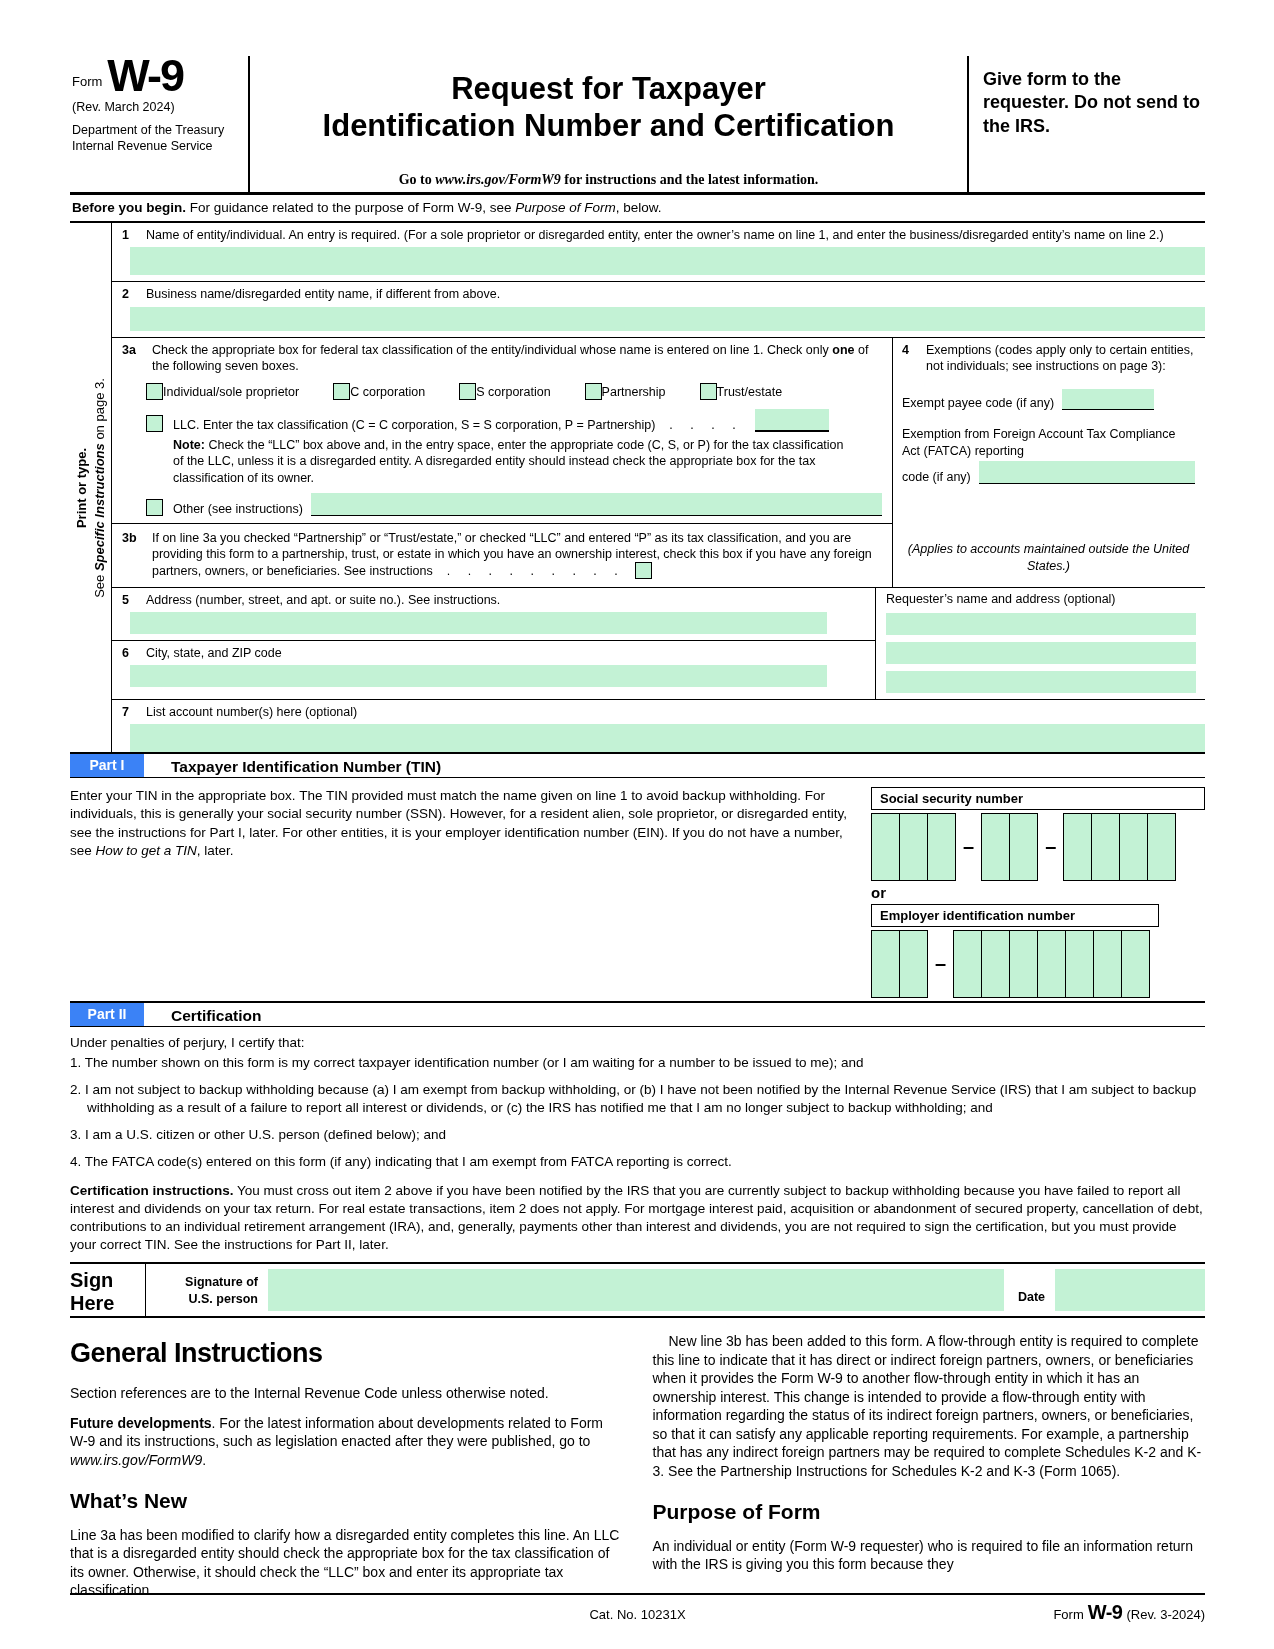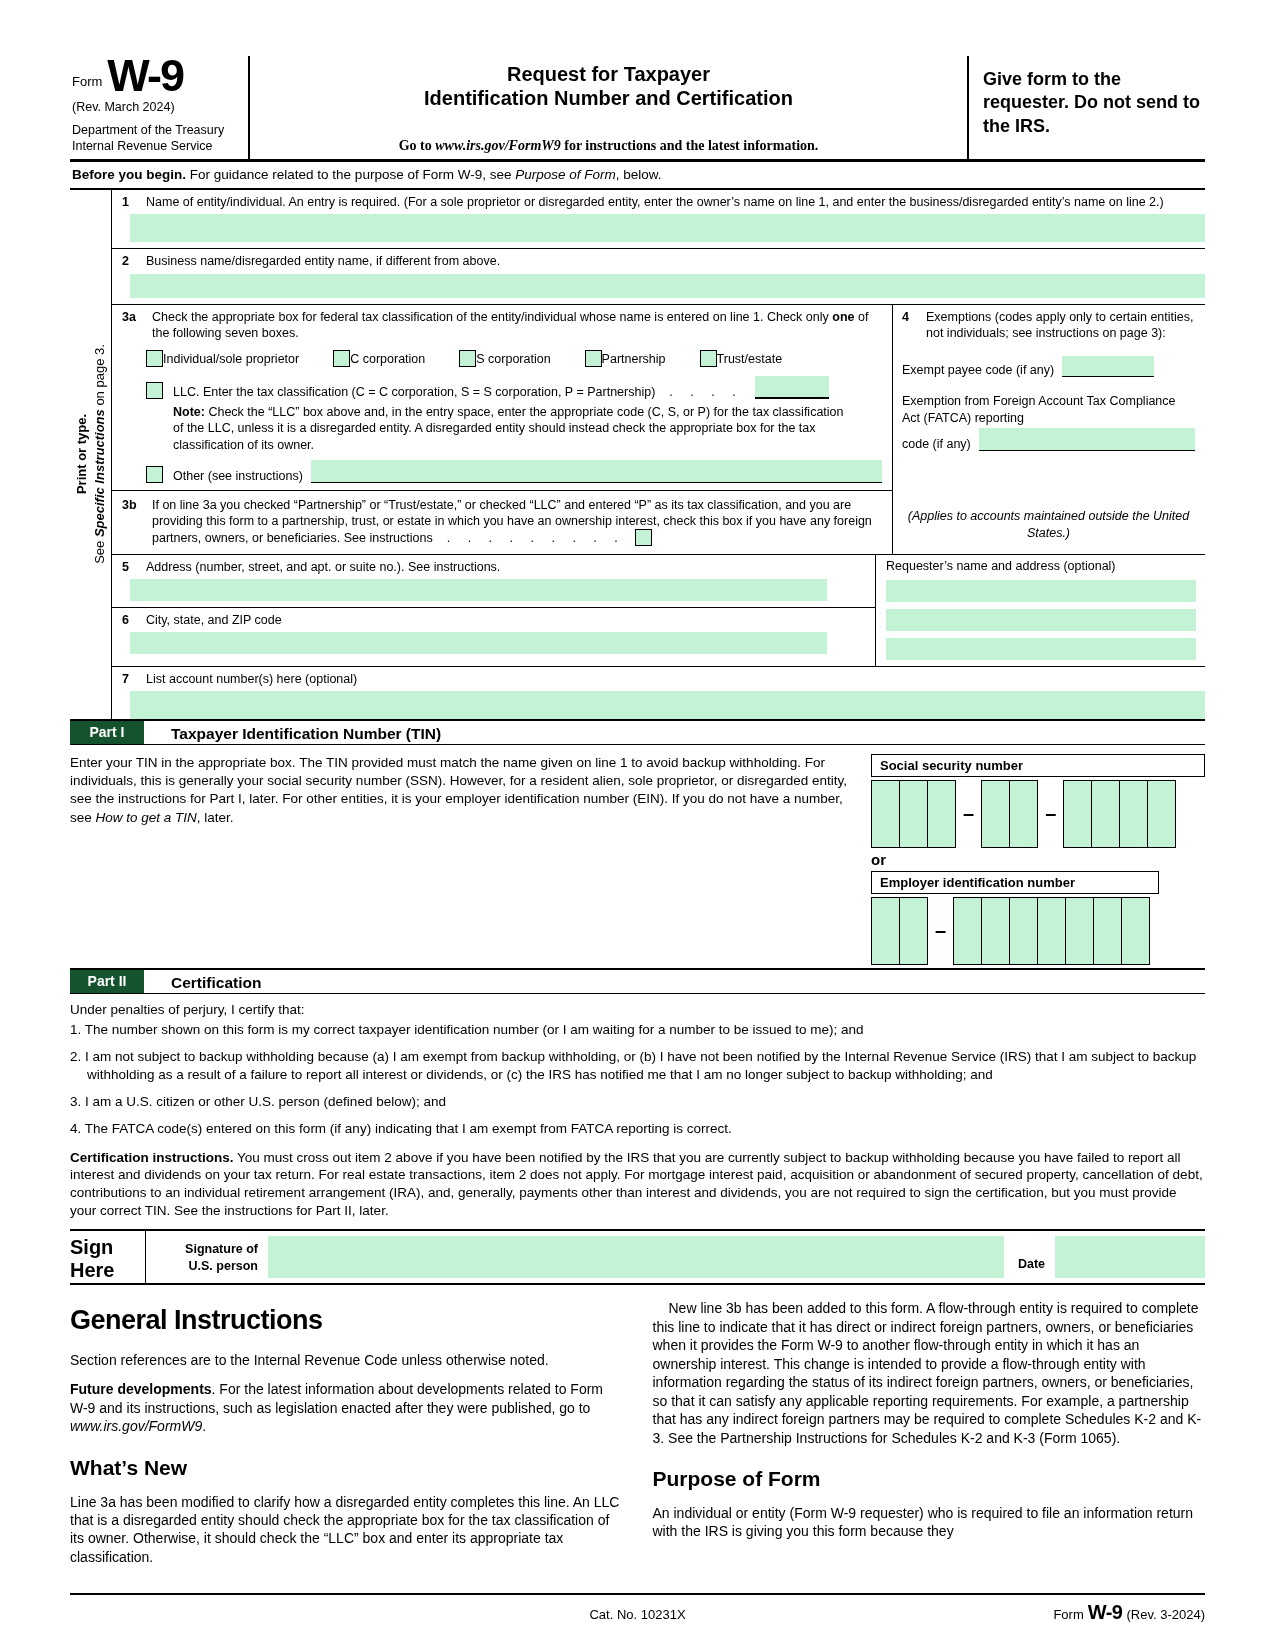--- a/index.html
+++ b/index.html
@@ -14,21 +14,21 @@
 
   
   .hdr { display:flex; border-bottom:3px solid #000; }
   .hdr-left { width:180px; flex:none; border-right:2px solid #000; padding:2px 6px 5px 2px; }
   .form-line { display:flex; align-items:flex-end; gap:5px; }
   .form-word { font-size:13px; padding-bottom:5px; }
   .w9big { font-size:45px; font-weight:bold; letter-spacing:-2px; line-height:0.8; }
   .hdr-small { font-size:12.5px; line-height:1.28; }
   .rev { margin:5px 0 7px; }
   .hdr-center { flex:1; border-right:2px solid #000; text-align:center; padding:7px 16px 4px; }
-  .hdr-title { font-size:20px; font-weight:bold; line-height:1.18; margin:0; }
+  .hdr-title { font-size:31px; font-weight:bold; line-height:1.18; margin:8px; }
   .goto { font-size:14px; font-weight:bold; margin-top:28px;font-family:Liberation Serif, serif; }
   .hdr-right { width:236px; flex:none; padding:12px 2px 0 14px; font-weight:bold; font-size:18px; line-height:1.3; }
 
   .before { font-size:13.5px; padding:5px 2px 6px; border-bottom:2px solid #000; }
 
   
   .fbody { display:flex; }
   .side { width:42px; flex:none; border-right:1.5px solid #000; position:relative; }
   .side-inner { position:absolute; top:50%; left:50%; width:470px;
     transform:translate(-50%,-50%) rotate(-90deg); text-align:center;
@@ -70,21 +70,21 @@
   .line5 { border-bottom:1px solid #000; padding-top:3px; }
   .line6 { padding-top:3px; }
   .gbar56 { background:var(--g); height:22px; margin:4px 48px 6px 18px; }
   .creq { width:330px; flex:none; border-left:1px solid #000; padding:4px 9px 6px 10px; font-size:12.5px; }
   .greq { background:var(--g); height:22px; margin-top:7px; }
   .row7 { padding-top:3px; }
   .gbar7 { background:var(--g); height:28px; margin:4px 0 0 18px; }
 
   
   .part-hdr { display:flex; border-top:2.5px solid #000; border-bottom:1.5px solid #000; }
-  .badge { background:#14532d; color:#fff; font-weight:bold; font-size:14px; padding:3px 8px 4px; width:74px; text-align:center; flex:none; }
+  .badge { background:#3b82f6; color:#fff; font-weight:bold; font-size:14px; padding:3px 8px 4px; width:74px; text-align:center; flex:none; }
   .part-title { font-weight:bold; font-size:15.5px; padding:4px 0 0 27px; }
 
   
   .p1 { display:flex; padding-top:9px; }
   .p1left { flex:1; font-size:13.5px; line-height:1.36; padding-right:18px; }
   .p1left p { margin:0 0 16px; }
   .p1right { width:334px; flex:none; }
   .tinlabelbox { border:1.5px solid #000; font-weight:bold; font-size:13px; padding:3px 8px; }
   .einlabelbox { width:288px; }
   .cells { display:flex; align-items:center; margin:3px 0 3px; }

